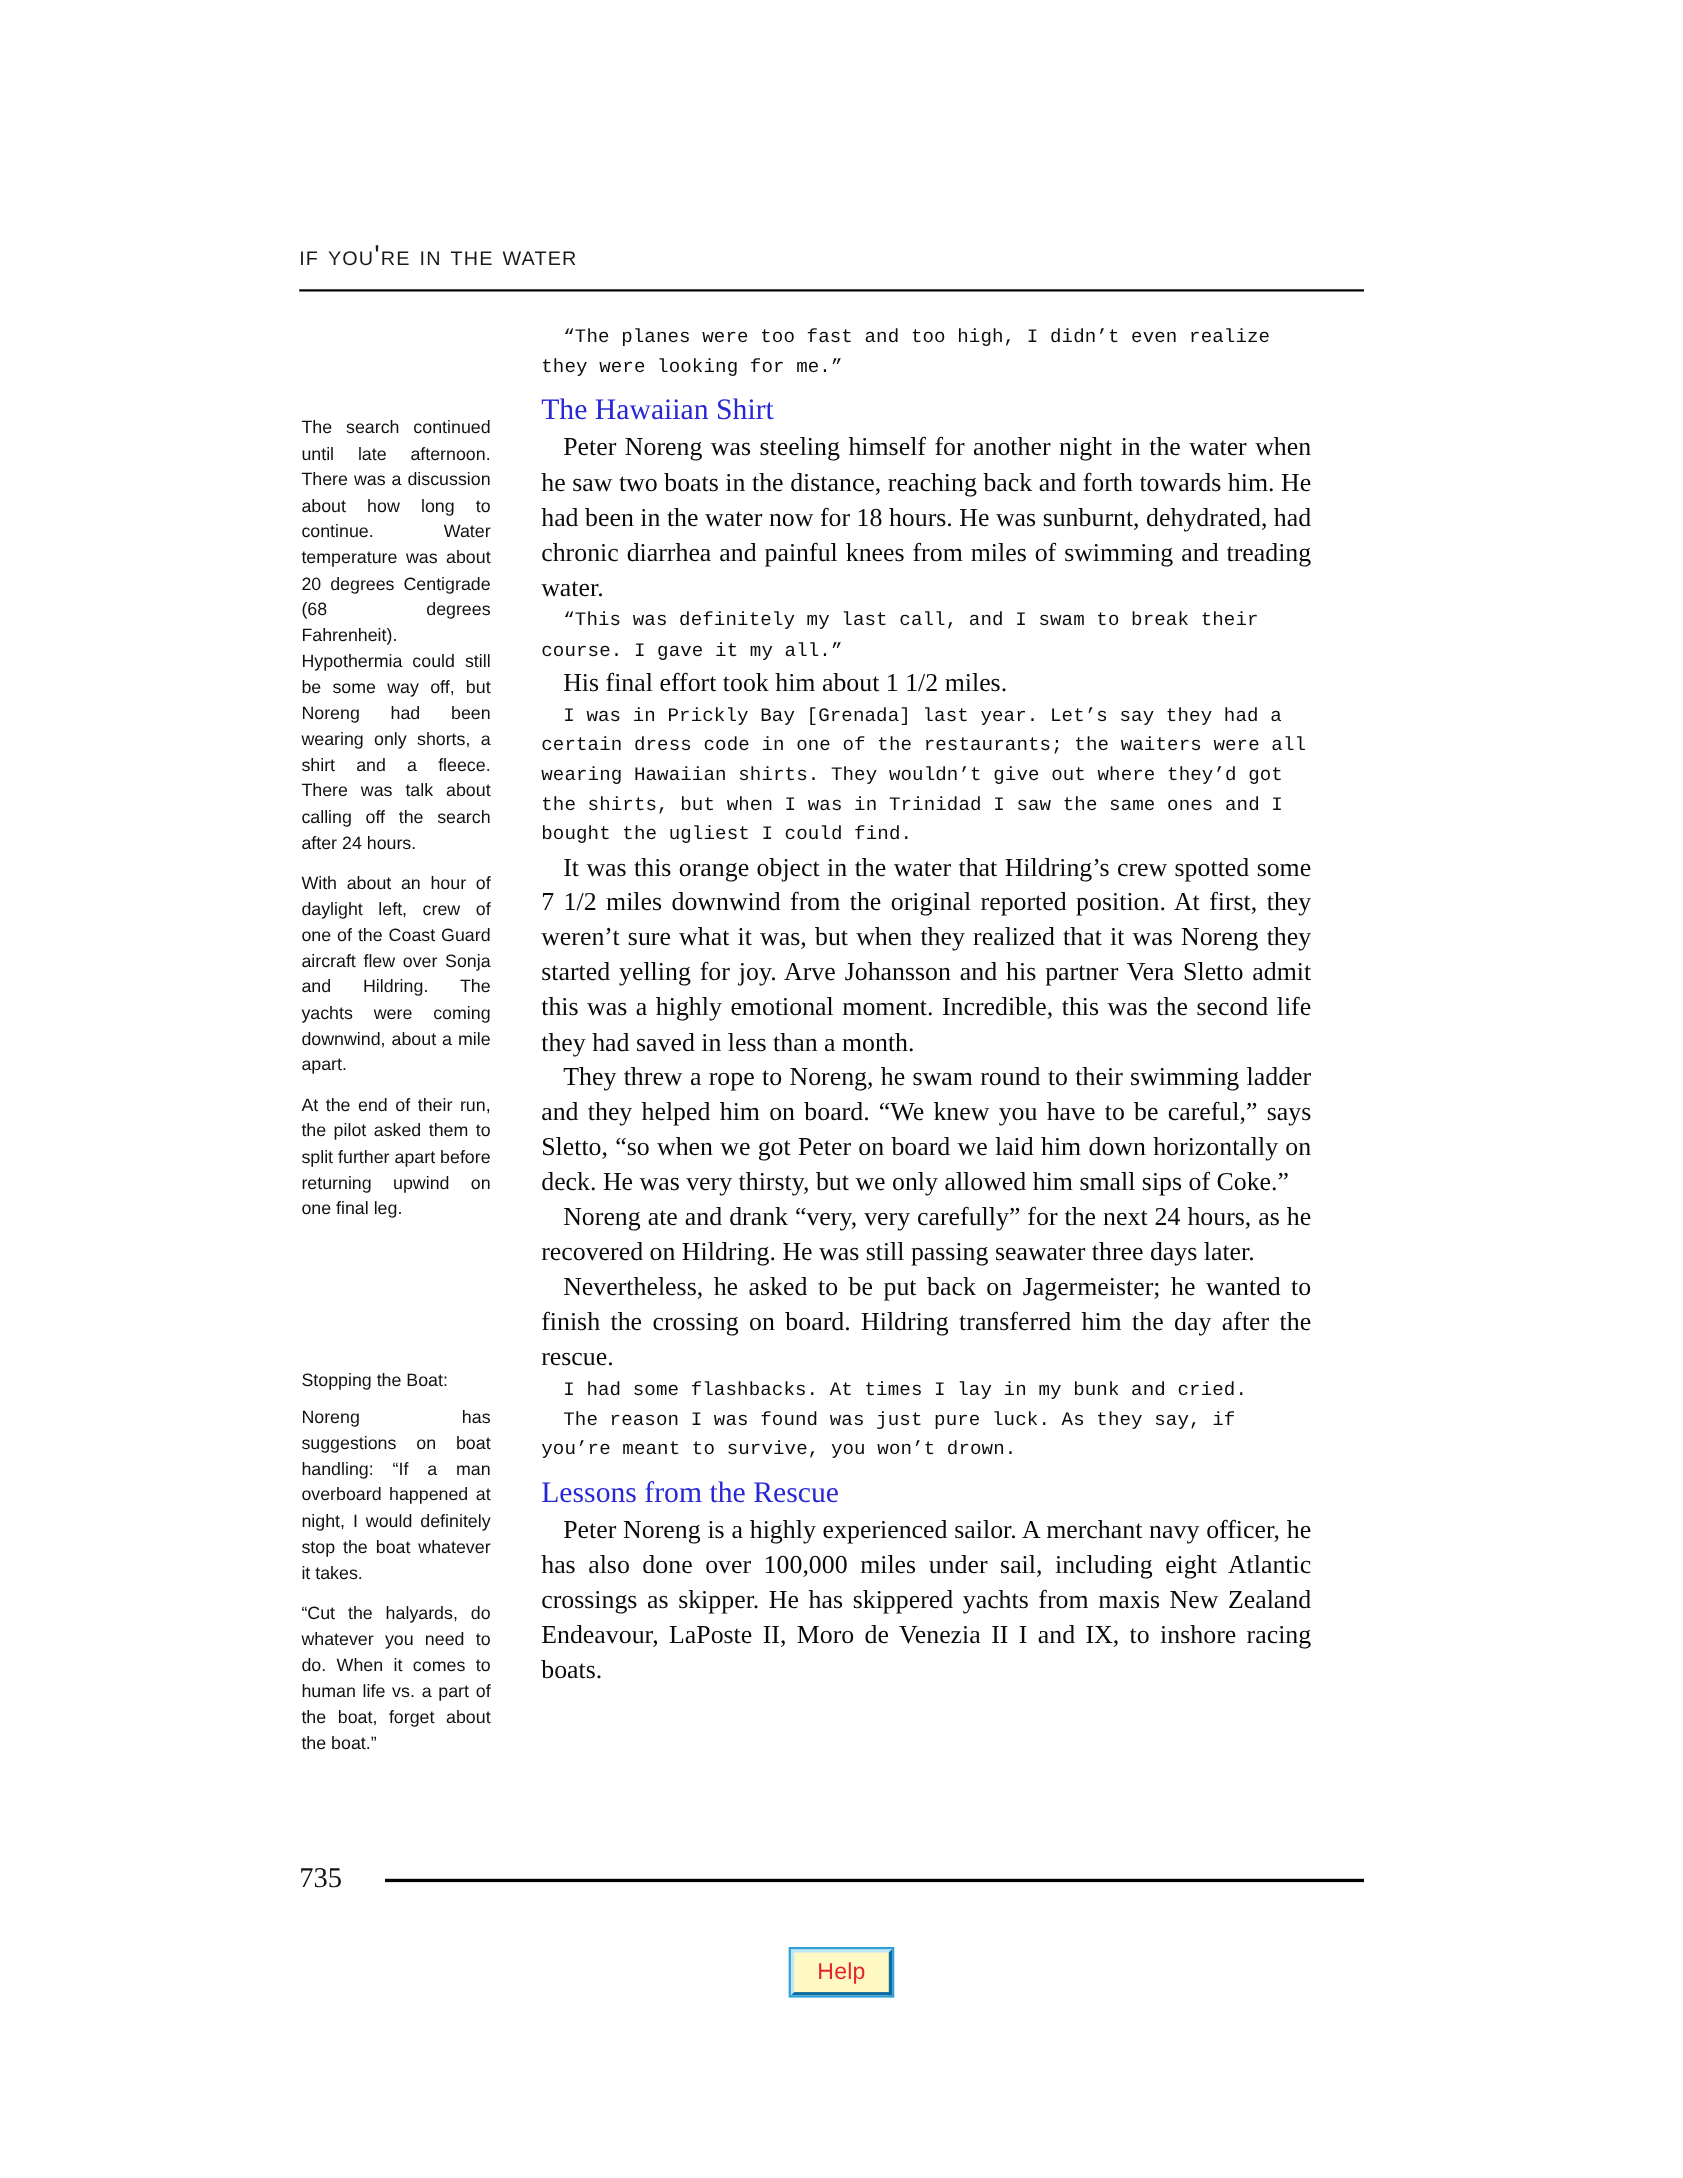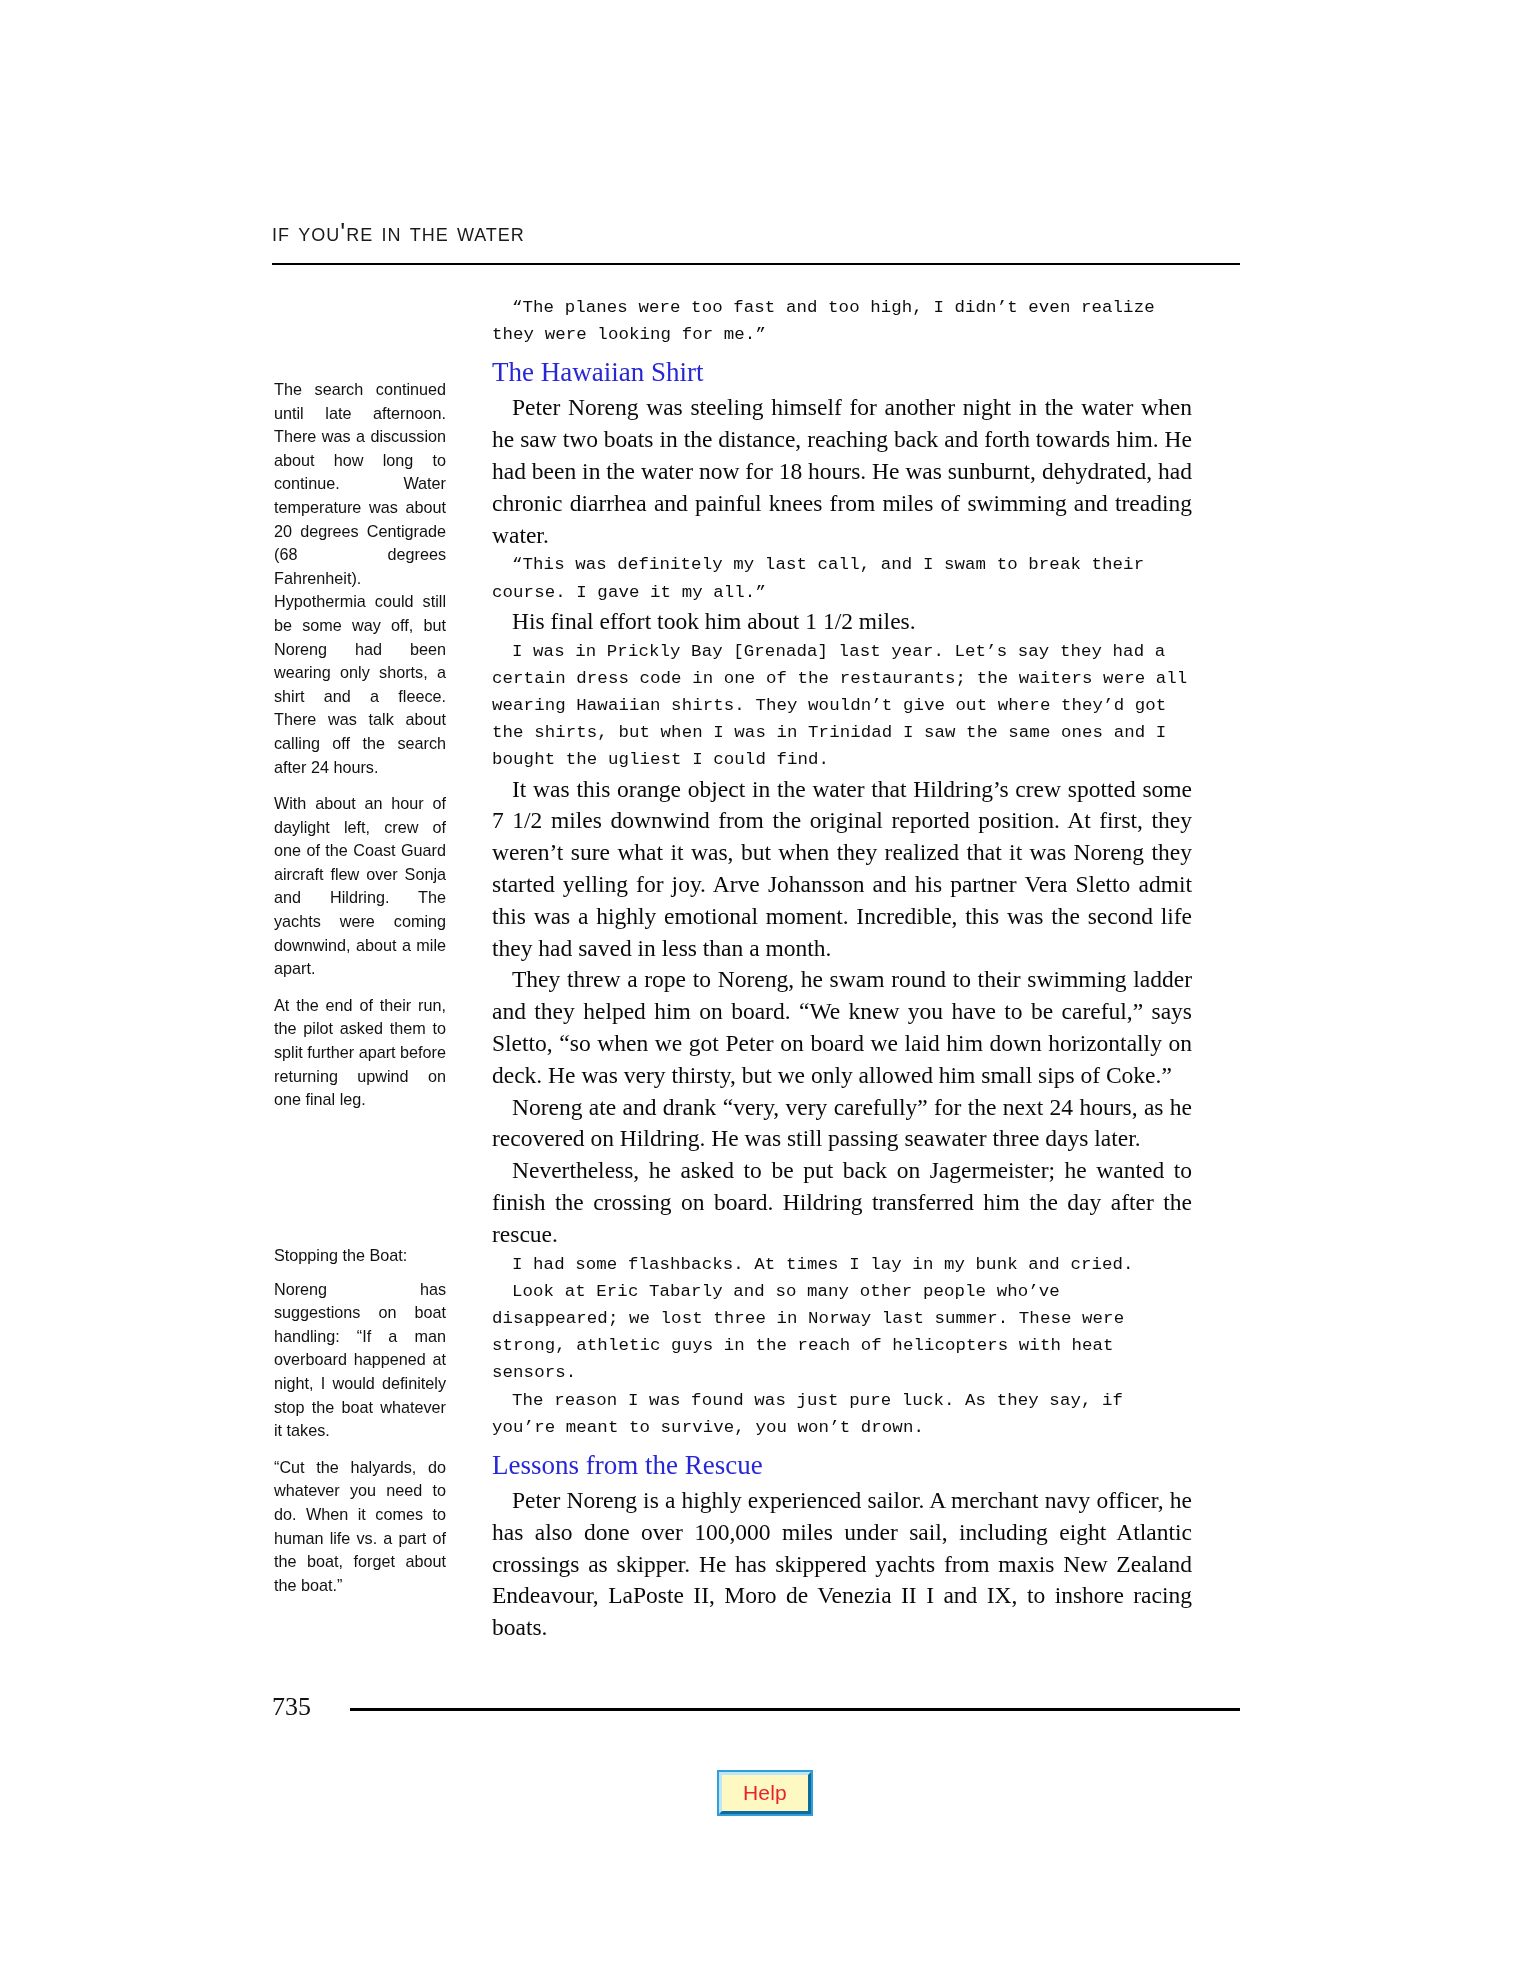--- a/index.html
+++ b/index.html
@@ -201,21 +201,20 @@
     <h2 class="sec-head">The Hawaiian Shirt</h2>
     <p class="serif-para">Peter Noreng was steeling himself for another night in the water when he saw two boats in the distance, reaching back and forth towards him. He had been in the water now for 18 hours. He was sunburnt, dehydrated, had chronic diarrhea and painful knees from miles of swimming and treading water.</p>
     <p class="mono-para">“This was definitely my last call, and I swam to break their course. I gave it my all.”</p>
     <p class="serif-para">His final effort took him about 1 1/2 miles.</p>
     <p class="mono-para">I was in Prickly Bay [Grenada] last year. Let’s say they had a certain dress code in one of the restaurants; the waiters were all wearing Hawaiian shirts. They wouldn’t give out where they’d got the shirts, but when I was in Trinidad I saw the same ones and I bought the ugliest I could find.</p>
     <p class="serif-para">It was this orange object in the water that Hildring’s crew spotted some 7 1/2 miles downwind from the original reported position. At first, they weren’t sure what it was, but when they realized that it was Noreng they started yelling for joy. Arve Johansson and his partner Vera Sletto admit this was a highly emotional moment. Incredible, this was the second life they had saved in less than a month.</p>
     <p class="serif-para">They threw a rope to Noreng, he swam round to their swimming ladder and they helped him on board. “We knew you have to be careful,” says Sletto, “so when we got Peter on board we laid him down horizontally on deck. He was very thirsty, but we only allowed him small sips of Coke.”</p>
     <p class="serif-para">Noreng ate and drank “very, very carefully” for the next 24 hours, as he recovered on Hildring. He was still passing seawater three days later.</p>
     <p class="serif-para">Nevertheless, he asked to be put back on Jagermeister; he wanted to finish the crossing on board. Hildring transferred him the day after the rescue.</p>
     <p class="mono-para">I had some flashbacks. At times I lay in my bunk and cried.</p>
-    <p class="mono-para">Look at Eric Tabarly and so many other people who’ve disappeared; we lost three in Norway last summer. These were strong, athletic guys in the reach of helicopters with heat sensors.</p>
     <p class="mono-para">The reason I was found was just pure luck. As they say, if you’re meant to survive, you won’t drown.</p>
     <h2 class="sec-head">Lessons from the Rescue</h2>
     <p class="serif-para">Peter Noreng is a highly experienced sailor. A merchant navy officer, he has also done over 100,000 miles under sail, including eight Atlantic crossings as skipper. He has skippered yachts from maxis New Zealand Endeavour, LaPoste II, Moro de Venezia II I and IX, to inshore racing boats.</p>
   </div>
 
   <div class="folio-row">
     <div class="folio">735</div>
     <div class="folio-rule"></div>
   </div>
 

